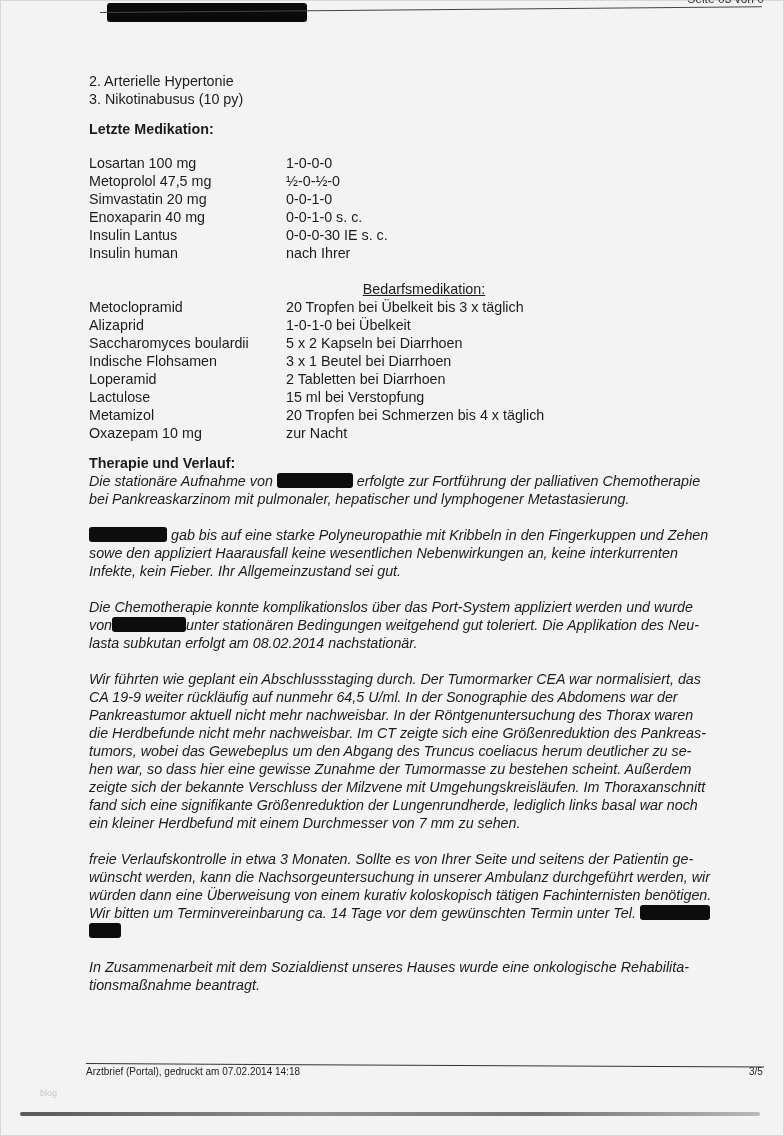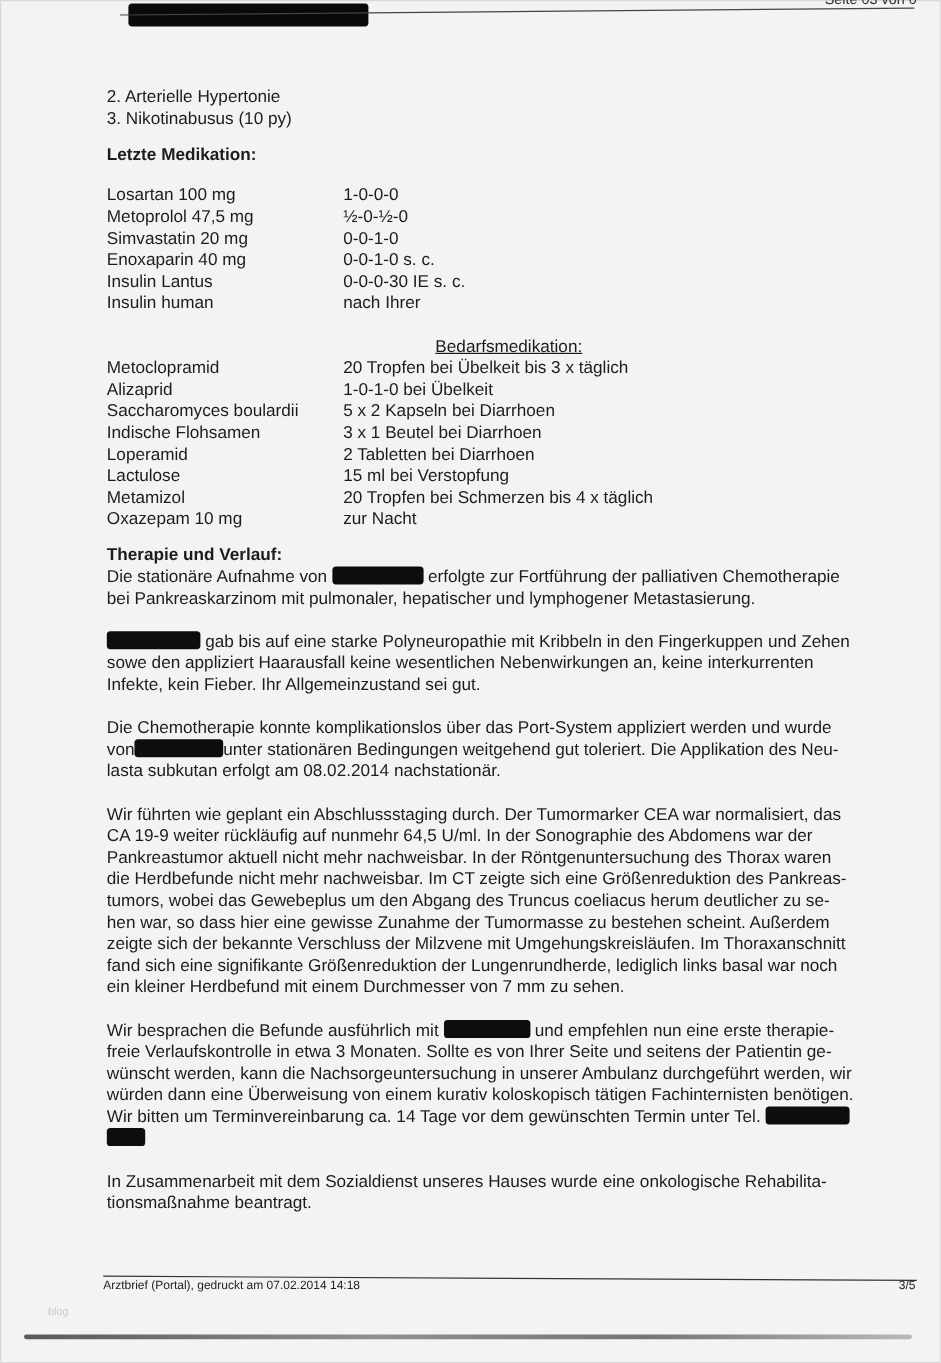--- a/index.html
+++ b/index.html
@@ -16,21 +16,21 @@
   .page-no-top { position:absolute; right:20px; top:-8px; font-size:12px; color:#333; }
   .doc { position:absolute; left:89px; top:72px; width:670px; font-size:14.3px; line-height:18px; }
   .line { white-space:nowrap; }
   .bold { font-weight:bold; }
   .underline { text-decoration:underline;text-align:center; }
   .med-row { display:flex; height:18px; }
   .med-name { width:197px; white-space:nowrap; }
   .med-dose { white-space:nowrap; }
   .gap-s { height:12px; }
   .gap-m { height:18px; }
-  .para { text-align:left; }
+  .para { text-align:left;font-style:italic; }
   .redact { display:inline-block; background:#0d0d0d; height:15px; vertical-align:-2px; border-radius:3px; }
   .footer-line { position:absolute; left:86px; top:1063px; width:678px; height:1px; background:#333; transform:rotate(0.3deg); transform-origin:left; }
   .footer-text { position:absolute; left:86px; top:1066px; font-size:10px; color:#222; }
   .footer-page { position:absolute; left:749px; top:1066px; font-size:10px; color:#222; }
   .blog { position:absolute; left:40px; top:1088px; font-size:9px; color:#c9c9c9; }
   .bottom-smear { position:absolute; left:20px; top:1112px; width:740px; height:4px; background:linear-gradient(90deg,#333,#777 40%,#555 70%,#aaa); border-radius:2px; opacity:.8; }
 </style>
 </head>
 <body>
 
@@ -132,21 +132,20 @@
     <div class="line">Pankreastumor aktuell nicht mehr nachweisbar. In der Röntgenuntersuchung des Thorax waren</div>
     <div class="line">die Herdbefunde nicht mehr nachweisbar. Im CT zeigte sich eine Größenreduktion des Pankreas-</div>
     <div class="line">tumors, wobei das Gewebeplus um den Abgang des Truncus coeliacus herum deutlicher zu se-</div>
     <div class="line">hen war, so dass hier eine gewisse Zunahme der Tumormasse zu bestehen scheint. Außerdem</div>
     <div class="line">zeigte sich der bekannte Verschluss der Milzvene mit Umgehungskreisläufen. Im Thoraxanschnitt</div>
     <div class="line">fand sich eine signifikante Größenreduktion der Lungenrundherde, lediglich links basal war noch</div>
     <div class="line">ein kleiner Herdbefund mit einem Durchmesser von 7 mm zu sehen.</div>
   </div>
   <div class="gap-m"></div>
   <div class="para">
-    <div class="line"><span>Wir besprachen die Befunde ausführlich mit</span> <span class="redact" style="width:72px"></span> <span>und empfehlen nun eine erste therapie-</span></div>
     <div class="line">freie Verlaufskontrolle in etwa 3 Monaten. Sollte es von Ihrer Seite und seitens der Patientin ge-</div>
     <div class="line">wünscht werden, kann die Nachsorgeuntersuchung in unserer Ambulanz durchgeführt werden, wir</div>
     <div class="line">würden dann eine Überweisung von einem kurativ koloskopisch tätigen Fachinternisten benötigen.</div>
     <div class="line"><span>Wir bitten um Terminvereinbarung ca. 14 Tage vor dem gewünschten Termin unter Tel.</span> <span class="redact" style="width:70px"></span></div>
     <div class="line"><span class="redact" style="width:32px"></span></div>
   </div>
   <div class="gap-m"></div>
   <div class="para">
     <div class="line">In Zusammenarbeit mit dem Sozialdienst unseres Hauses wurde eine onkologische Rehabilita-</div>
     <div class="line">tionsmaßnahme beantragt.</div>

